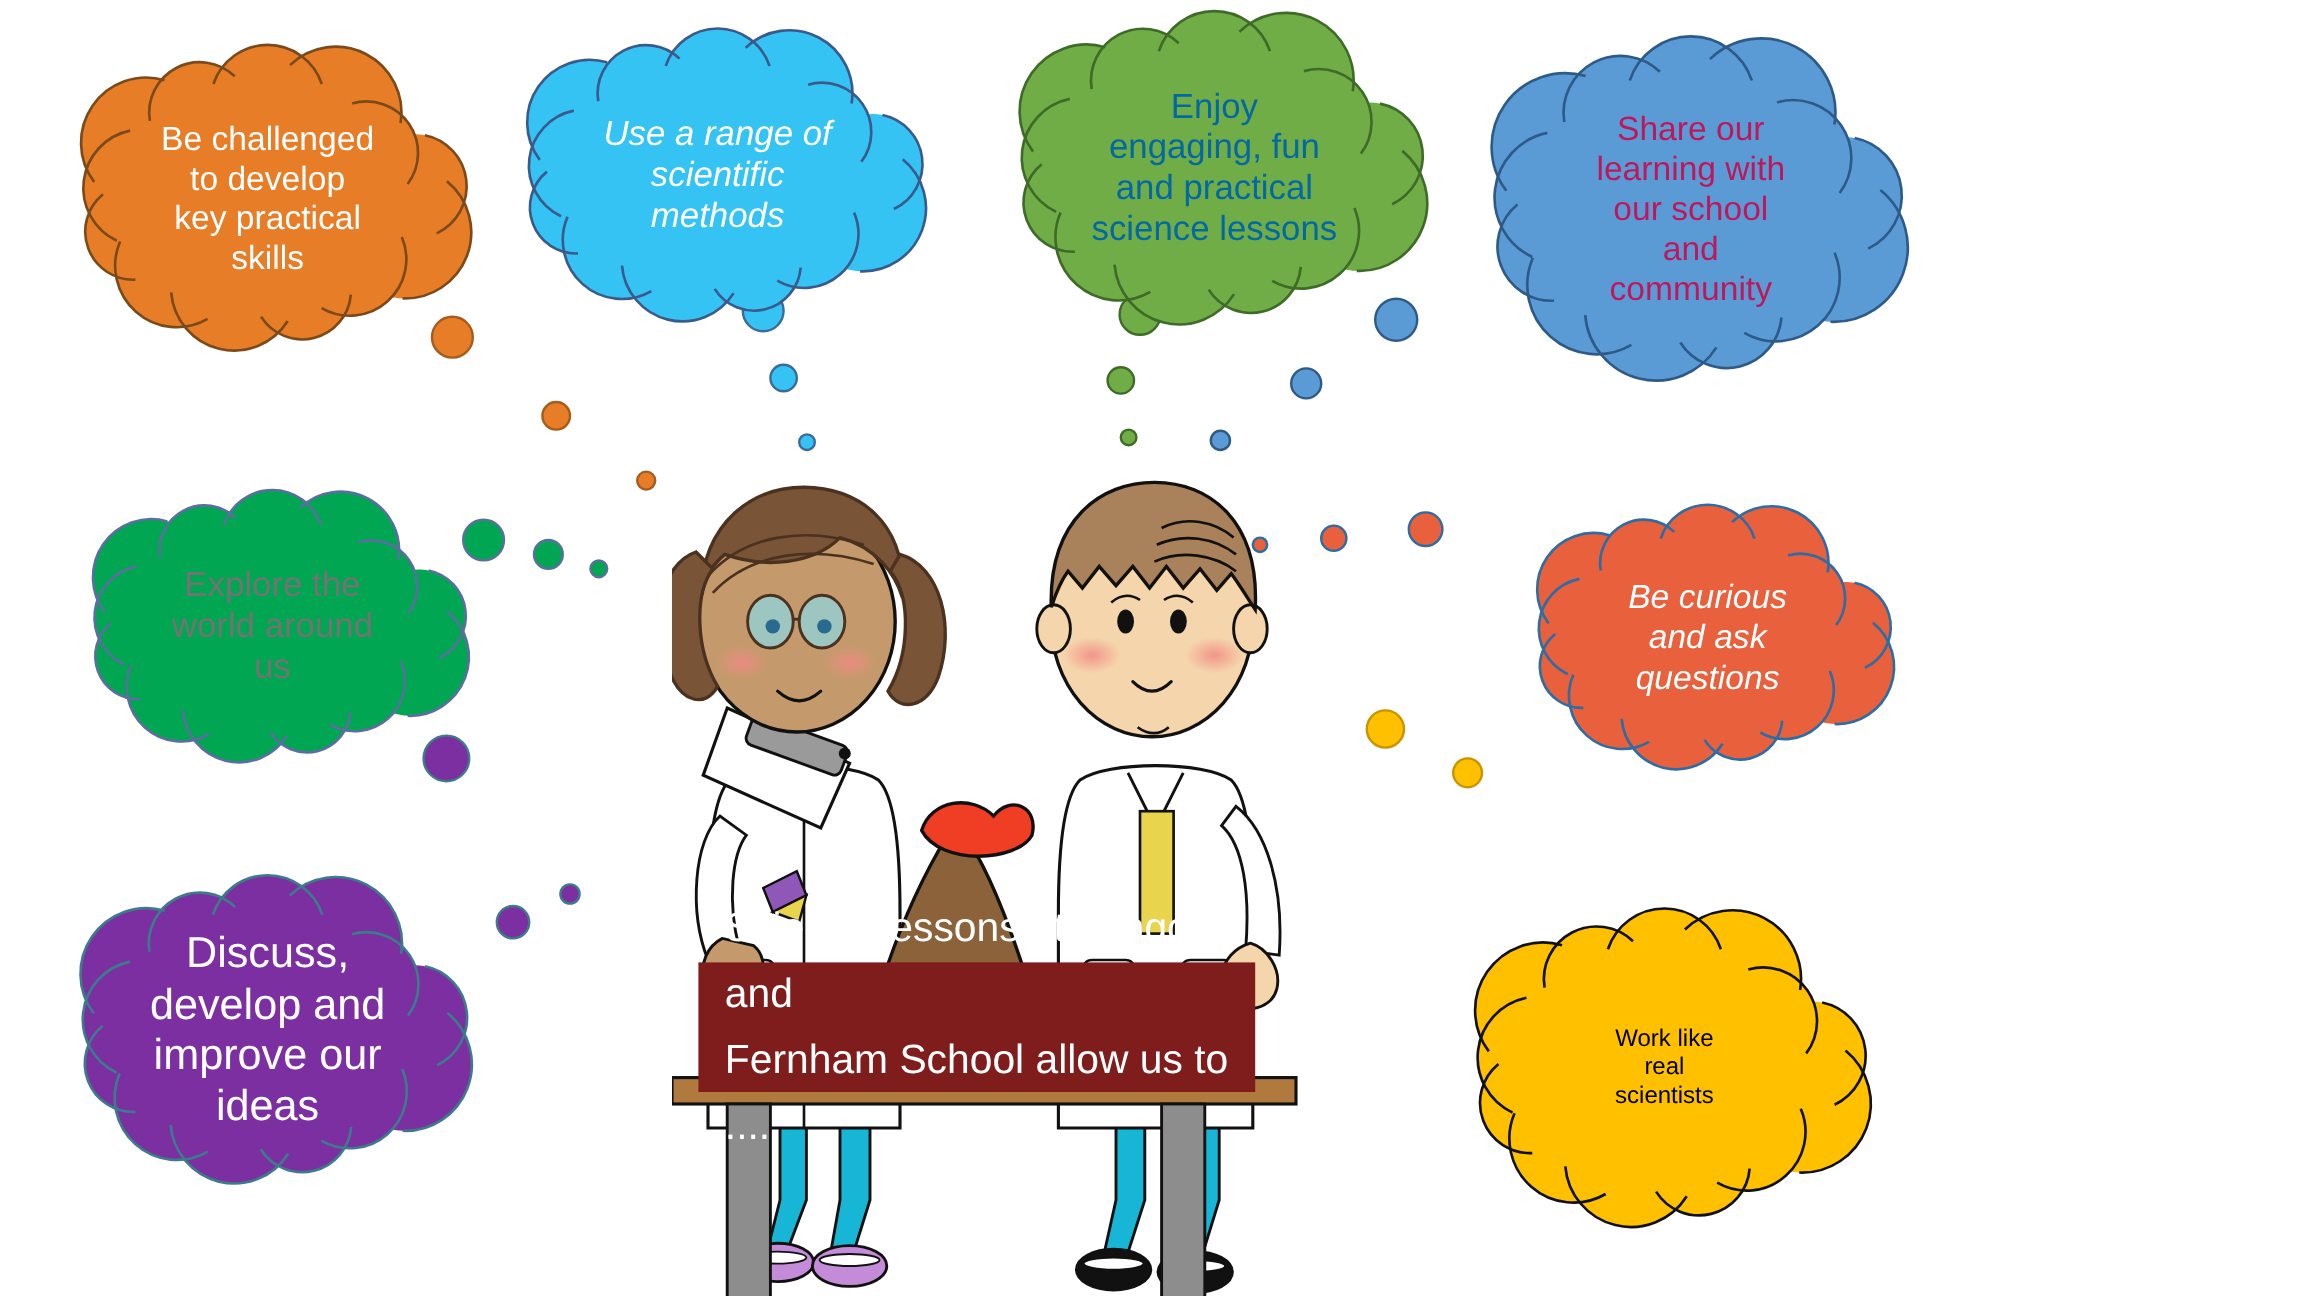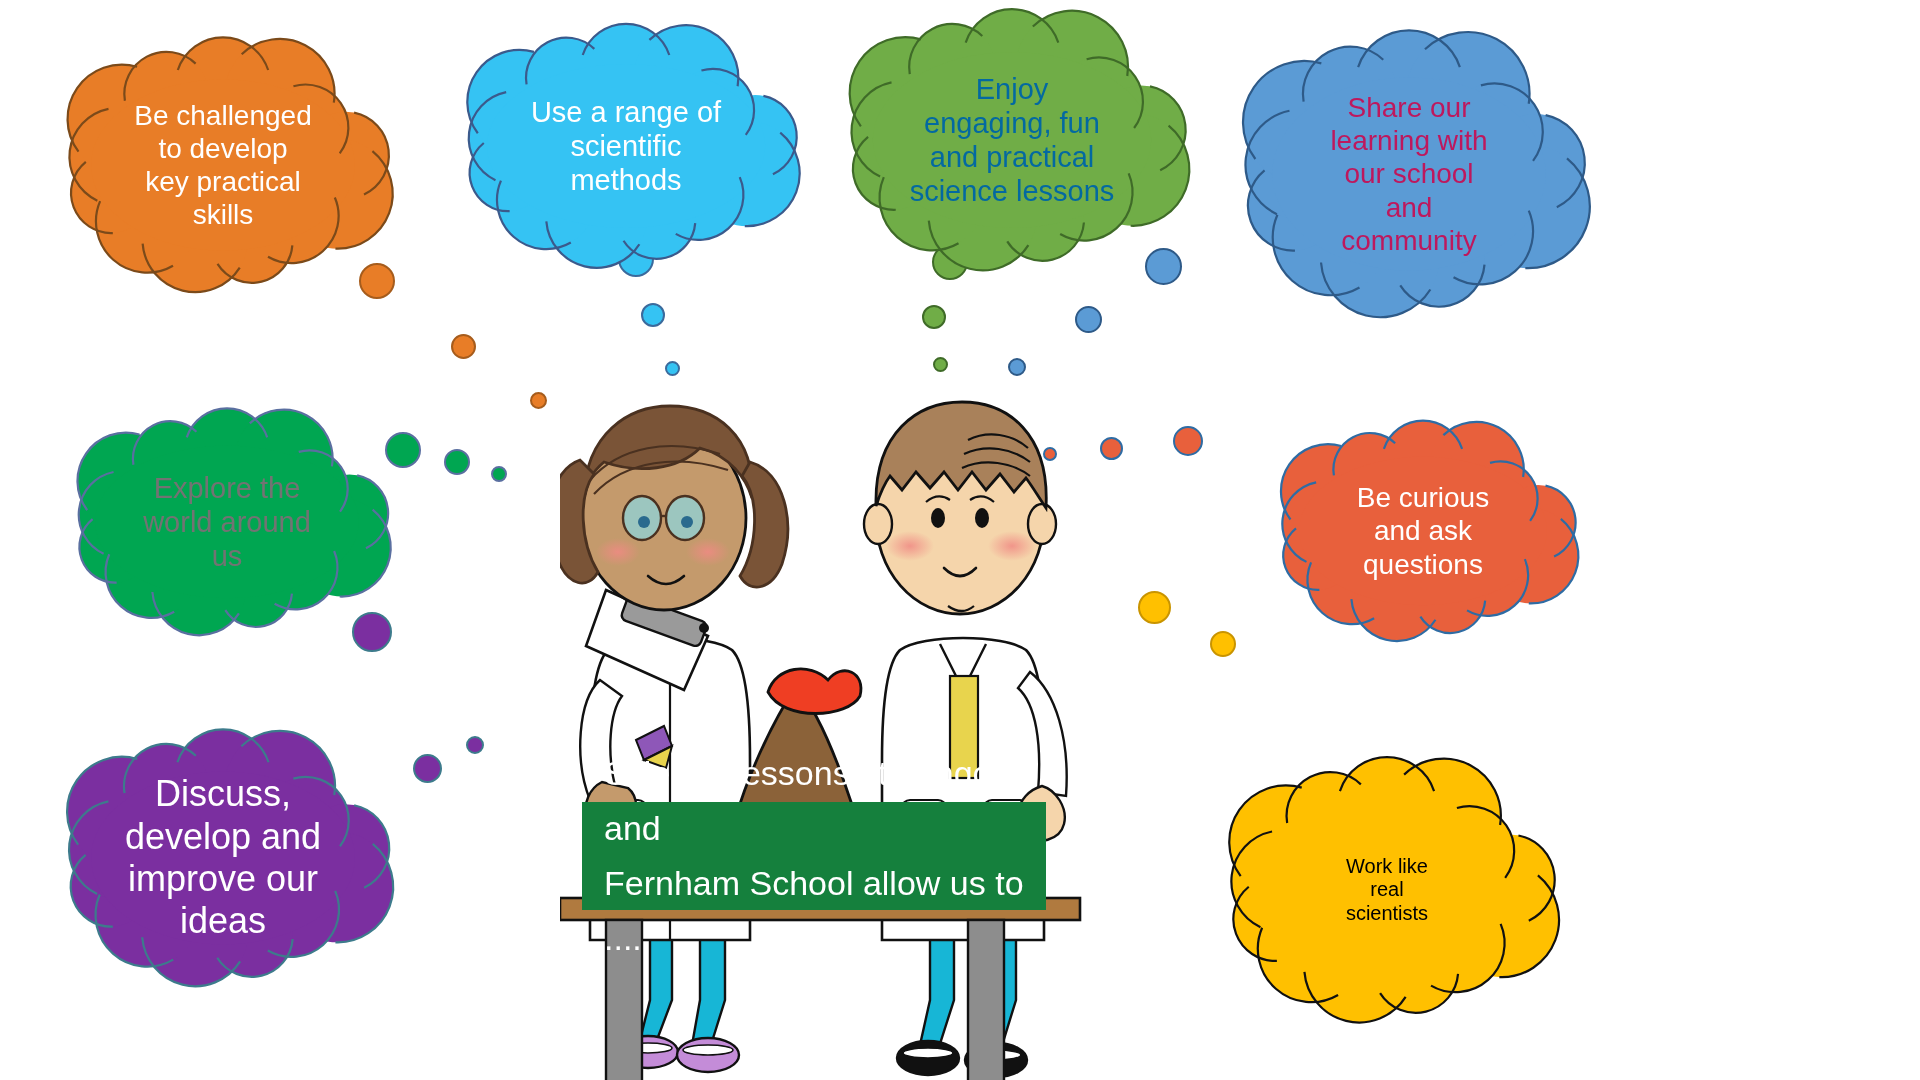--- a/index.html
+++ b/index.html
@@ -23,21 +23,21 @@
     color:#ffffff;
     text-align:center;
     line-height:1.18;
     white-space:pre-line;
     pointer-events:none;
     font-weight:400;
   }
   .dot{position:absolute;border-radius:50%;box-sizing:border-box;}
   .banner{
     position:absolute;
-    background:#15803d;
+    background:#7f1d1d;
     color:#ffffff;
     box-sizing:border-box;
     display:flex;flex-direction:column;
     justify-content:center;
     padding:10px 22px;
     line-height:1.62;
     white-space:pre-line;
     font-size:34px;
     z-index:40;
   }
@@ -105,21 +105,21 @@
           <path d="M 54.81098341347338 187.0440920140991 A 40.105360921298214 40.105360921298214 0 0 1 27.81890574018933 115.87183249213841" fill="none" stroke="#7b4a1a" stroke-width="2.2"></path>
           <path d="M 39.33417638029361 154.67162738759794 A 48.74146482879304 48.74146482879304 0 0 1 50.48500067123033 62.836327098313966" fill="none" stroke="#7b4a1a" stroke-width="2.2"></path>
           <path d="M 20.491959122362793 105.70082926247848 A 54.35659173852094 54.35659173852094 0 0 1 79.0975738326065 20.79593834141467" fill="none" stroke="#7b4a1a" stroke-width="2.2"></path>
           <path d="M 66.88599242648978 54.72667037194899 A 42.089863937967046 42.089863937967046 0 0 1 137.62088346654565 17.60213568480293" fill="none" stroke="#7b4a1a" stroke-width="2.2"></path>
         </svg>
         <div class="cloud-text" style="font-size: 28px; color: rgb(255, 255, 255);">Be challenged
 to develop
 key practical
 skills</div>
       </div>
-      <div class="cloud" style="left: 452px; top: 32px; width: 348px; height: 228px;">
+      <div class="cloud" style="left: 424px; top: 32px; width: 348px; height: 228px; font-style: italic;">
         <svg width="348" height="228" viewBox="0 0 348 228">
           <g>
             <circle cx="174" cy="37.39199999999998" r="45.6" fill="#35c3f3"></circle>
             <circle cx="233.82642711806915" cy="45.718465246341324" r="52.504205439767375" fill="#35c3f3"></circle>
             <circle cx="260.9272725491559" cy="78.05817646737783" r="41.13588482768193" fill="#35c3f3"></circle>
             <circle cx="303.1419653286946" cy="104.6070448109973" r="41.58219828120763" fill="#35c3f3"></circle>
             <circle cx="294.9931681865001" cy="141.48678510726836" r="52.661941927141726" fill="#35c3f3"></circle>
             <circle cx="246.3269150889598" cy="162.90369252285035" r="45.051697425110646" fill="#35c3f3"></circle>
             <circle cx="204.44578749821667" cy="187.9923513813165" r="38.89257907675052" fill="#35c3f3"></circle>
             <circle cx="144.6523413183953" cy="185.32357057656773" r="50.4851809849864" fill="#35c3f3"></circle>
@@ -252,21 +252,21 @@
           <path d="M 112.1848312525006 195.7471598486253 A 45.69972870518418 45.69972870518418 0 0 1 47.26149453586644 138.23010250430585" fill="none" stroke="#5a6fa0" stroke-width="2.2"></path>
           <path d="M 54.62835920655511 166.6107038108782 A 35.72410300552614 35.72410300552614 0 0 1 30.584995900940747 103.21356507703085" fill="none" stroke="#5a6fa0" stroke-width="2.2"></path>
           <path d="M 41.61000954606877 137.7747269166839 A 43.41676699035347 43.41676699035347 0 0 1 51.542676561525006 55.97185439009479" fill="none" stroke="#5a6fa0" stroke-width="2.2"></path>
           <path d="M 25.234077981424605 94.15367984724975 A 48.418476674648915 48.418476674648915 0 0 1 77.43739864769212 18.524113144453395" fill="none" stroke="#5a6fa0" stroke-width="2.2"></path>
           <path d="M 71.4234505423679 48.74812654980331 A 37.491811574995864 37.491811574995864 0 0 1 134.43100054443448 15.679213299068156" fill="none" stroke="#5a6fa0" stroke-width="2.2"></path>
         </svg>
         <div class="cloud-text" style="font-size: 29px; color: #737373;">Explore the
 world around
 us</div>
       </div>
-      <div class="cloud" style="left: 1268px; top: 428px; width: 310px; height: 206px;">
+      <div class="cloud" style="left: 1268px; top: 428px; width: 310px; height: 206px; font-style: italic;">
         <svg width="310" height="206" viewBox="0 0 310 206">
           <g>
             <circle cx="155" cy="33.78399999999999" r="41.2" fill="#e8603c"></circle>
             <circle cx="208.29365634080872" cy="41.307034389238225" r="47.43801017803544" fill="#e8603c"></circle>
             <circle cx="232.43521405240898" cy="70.52624715912208" r="37.1666327829056" fill="#e8603c"></circle>
             <circle cx="270.0402564709636" cy="94.5133825923923" r="37.56988090319637" fill="#e8603c"></circle>
             <circle cx="262.7812705109627" cy="127.83455145656703" r="47.580526478031565" fill="#e8603c"></circle>
             <circle cx="219.42914849878602" cy="147.18491517415427" r="40.70460381391576" fill="#e8603c"></circle>
             <circle cx="182.12124748404358" cy="169.8527385287333" r="35.139786358818455" fill="#e8603c"></circle>
             <circle cx="128.85697071466248" cy="167.44147166128488" r="45.6138038724" fill="#e8603c"></circle>

